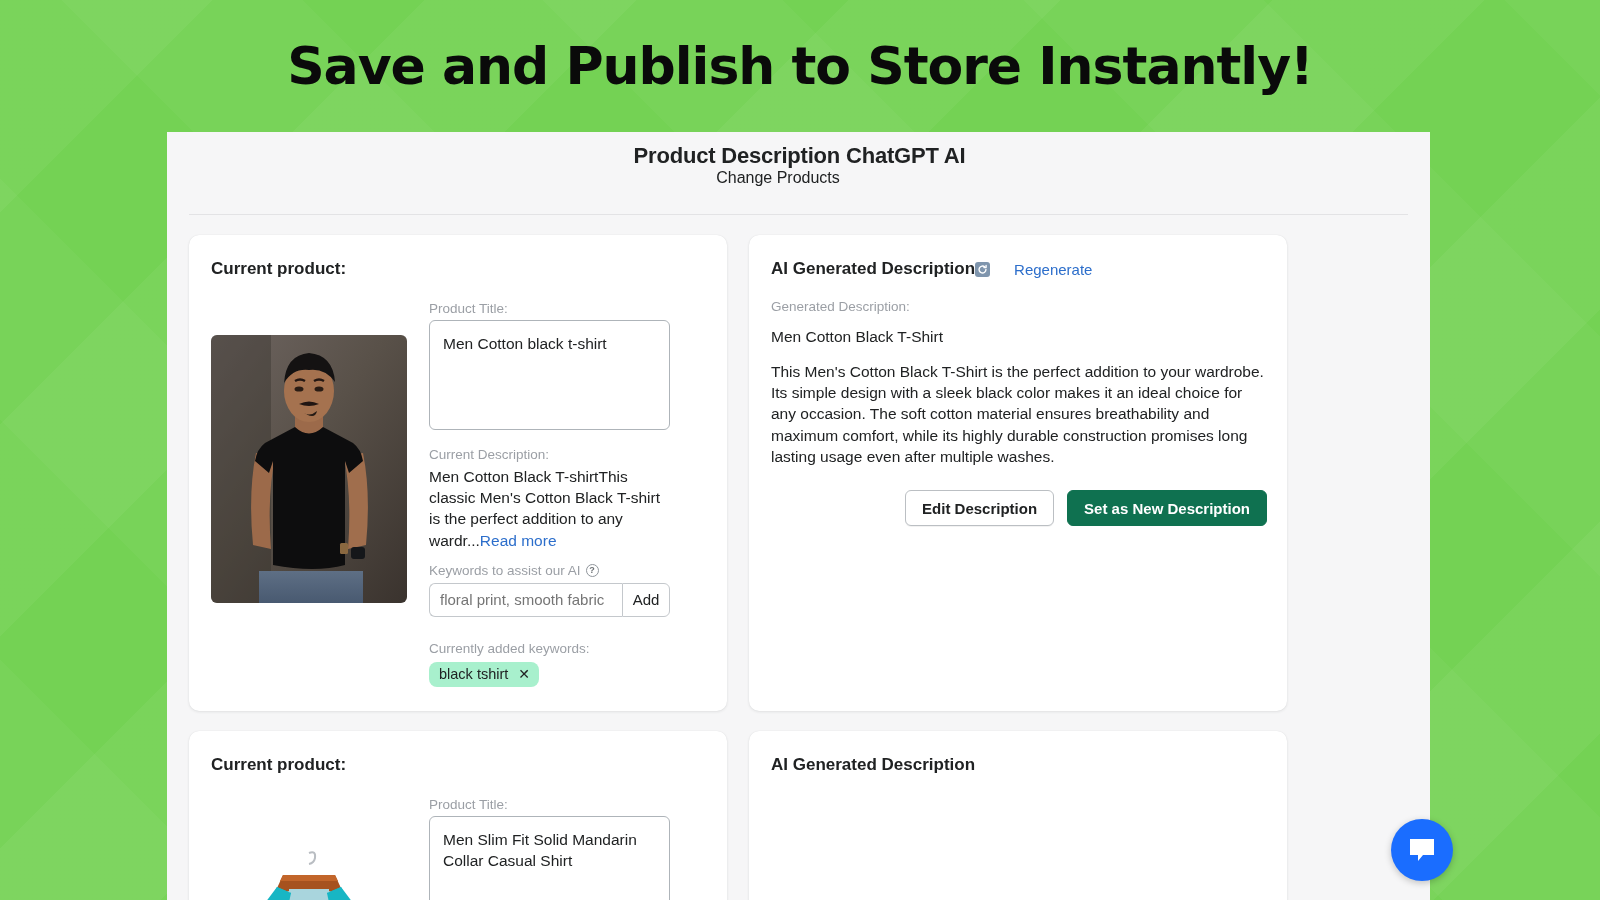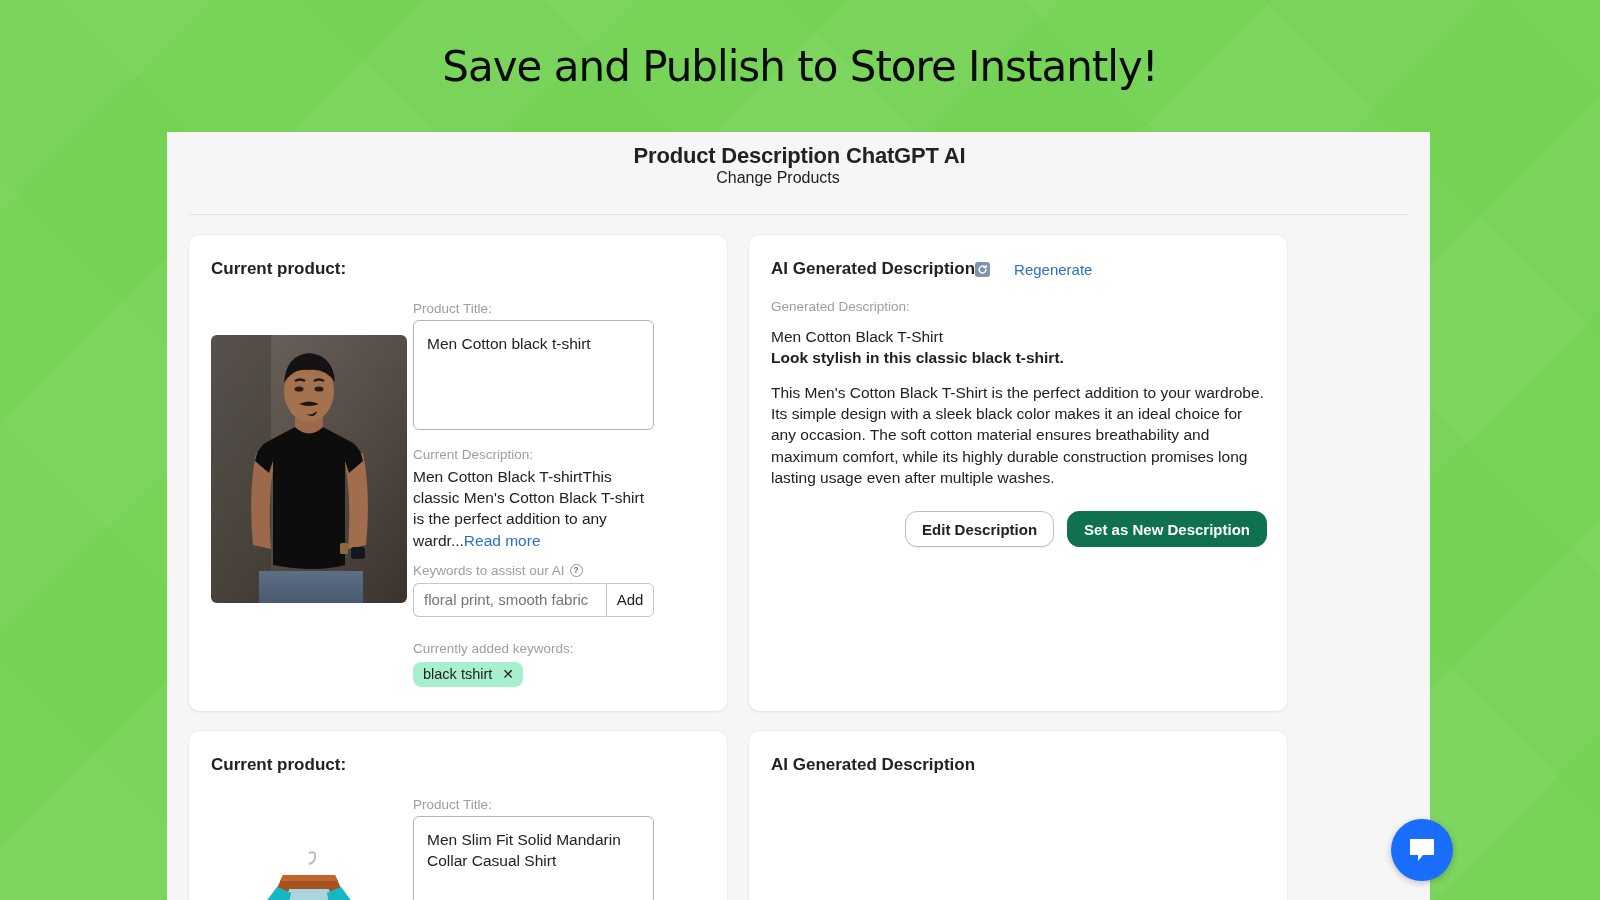--- a/index.html
+++ b/index.html
@@ -38,22 +38,22 @@
     position: absolute;
     top: 0; left: 0; right: 0;
     height: 132px;
     display: flex;
     align-items: center;
     justify-content: center;
     z-index: 3;
   }
   .headline h1 {
     font-family: "DejaVu Sans", sans-serif;
-    font-size: 42px;
-    font-weight: 400;
+    font-size: 52px;
+    font-weight: 700;
     letter-spacing: -1px;
     color: #0a0a0a;
     white-space: nowrap;
   }
 
   
   .app-window {
     position: absolute;
     left: 167px;
     top: 132px;
@@ -131,21 +131,21 @@
     display: inline-flex;
     align-items: center;
     justify-content: center;
     flex: none;
   }
   .regen-icon svg { display:block; }
 
   
   .product-body {
     display: flex;
-    gap: 6px;
+    gap: 22px;
     margin-top: 18px;
   }
   .product-thumb {
     width: 196px;
     height: 268px;
     border-radius: 6px;
     overflow: hidden;
     flex: none;
     margin-top: 38px;
   }
@@ -254,21 +254,21 @@
     line-height: 1.37;
   }
   .gen-actions {
     display: flex;
     gap: 13px;
     justify-content: flex-end;
     margin-top: 23px;
   }
   .btn {
     font-size: 15px;
-    border-radius: 12px;
+    border-radius: 6px;
     padding: 0 16px;
     height: 36px;
     cursor: pointer;
     font-family: "Liberation Sans", sans-serif;
     white-space: nowrap;
   }
   .btn-secondary {
     background: #fff;
     border: 1px solid #bbbfc3;
     color: #202223;
@@ -419,21 +419,20 @@
               </svg>
             </span>
             <span>Regenerate</span>
           </div>
         </div>
 
         <div class="gen-label">Generated Description:</div>
 
         <div class="gen-body">
           <div class="gen-line">Men Cotton Black T-Shirt</div>
-          <div class="gen-line bold">Look stylish in this classic black t-shirt.</div>
           <div class="gen-para">This Men's Cotton Black T-Shirt is the perfect addition to your wardrobe. Its simple design with a sleek black color makes it an ideal choice for any occasion. The soft cotton material ensures breathability and maximum comfort, while its highly durable construction promises long lasting usage even after multiple washes.</div>
         </div>
 
         <div class="gen-actions">
           <button class="btn btn-secondary">Edit Description</button>
           <button class="btn btn-primary">Set as New Description</button>
         </div>
       </div>
     </div>
 

